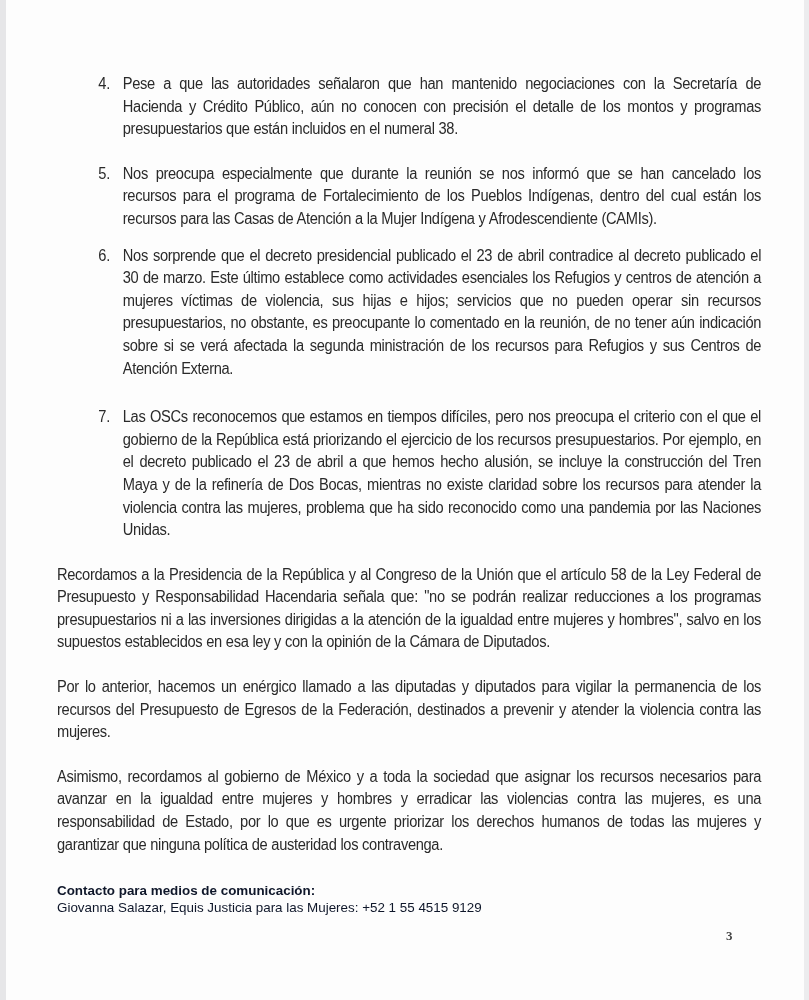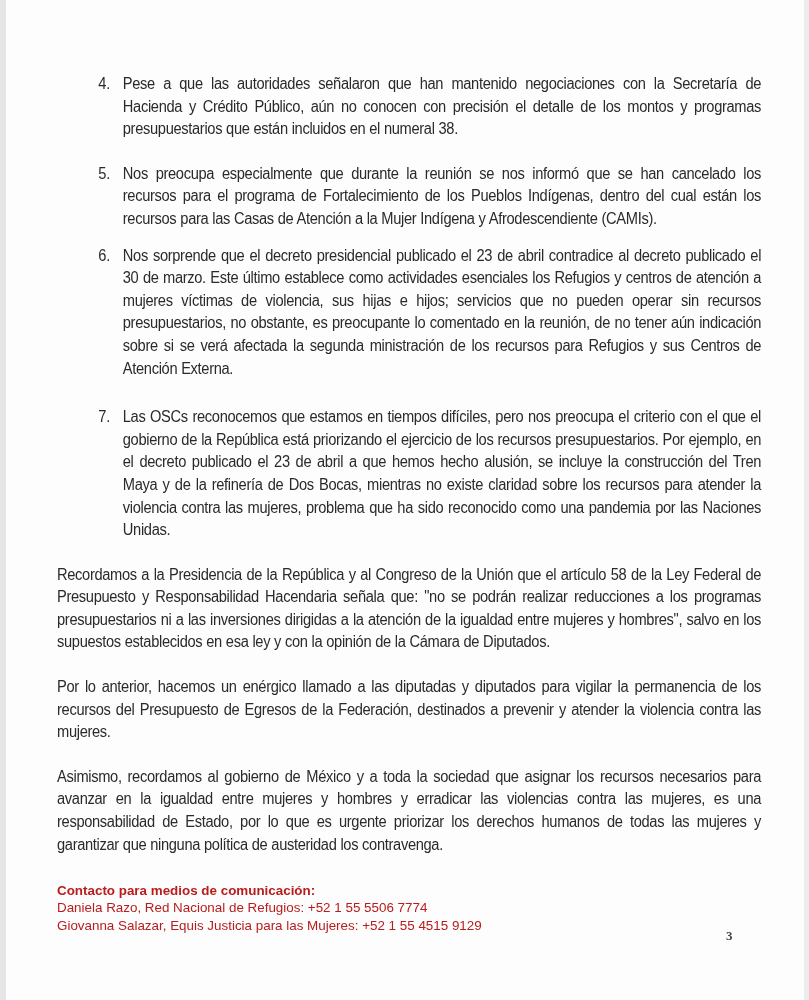--- a/index.html
+++ b/index.html
@@ -58,21 +58,21 @@
     ol.items li:nth-child(3) { margin-bottom: 26px; }
     ol.items li:nth-child(4) { margin-bottom: 22px; }
     p.para {
       margin: 0 0 22px 0;
     }
     .contact {
       margin-top: 26px;
       font-family: "Liberation Sans", sans-serif;
       font-size: 13.4px;
       line-height: 17.2px;
-      color: #b91c1c;
+      color: #0f172a;
     }
     .contact .title {
       font-weight: bold;
     }
     .page-number {
       position: absolute;
       left: 726px;
       top: 928px;
       font-family: "Liberation Serif", serif;
       font-size: 13px;
@@ -107,18 +107,17 @@
       </li>
     </ol>
 
     <p class="para">Recordamos a la Presidencia de la República y al Congreso de la Unión que el artículo 58 de la Ley Federal de Presupuesto y Responsabilidad Hacendaria señala que: "no se podrán realizar reducciones a los programas presupuestarios ni a las inversiones dirigidas a la atención de la igualdad entre mujeres y hombres", salvo en los supuestos establecidos en esa ley y con la opinión de la Cámara de Diputados.</p>
     <p class="para">Por lo anterior, hacemos un enérgico llamado a las diputadas y diputados para vigilar la permanencia de los recursos del Presupuesto de Egresos de la Federación, destinados a prevenir y atender la violencia contra las mujeres.</p>
     <p class="para">Asimismo, recordamos al gobierno de México y a toda la sociedad que asignar los recursos necesarios para avanzar en la igualdad entre mujeres y hombres y erradicar las violencias contra las mujeres, es una responsabilidad de Estado, por lo que es urgente priorizar los derechos humanos de todas las mujeres y garantizar que ninguna política de austeridad los contravenga.</p>
   </div>
 
   <div class="contact">
     <div class="title">Contacto para medios de comunicación:</div>
-    <div>Daniela Razo, Red Nacional de Refugios: +52 1 55 5506 7774</div>
     <div>Giovanna Salazar, Equis Justicia para las Mujeres: +52 1 55 4515 9129</div>
   </div>
 </div>
 
 <div class="page-number">3</div>
 
 </body></html>

